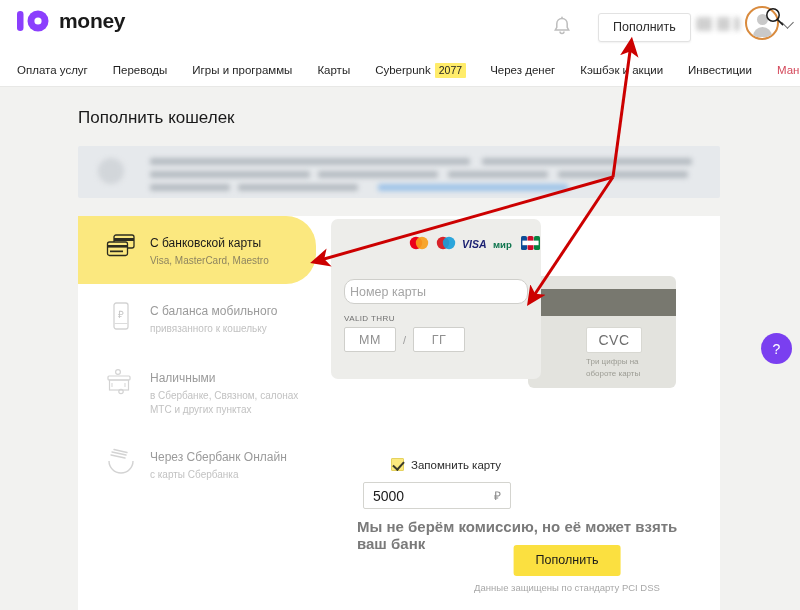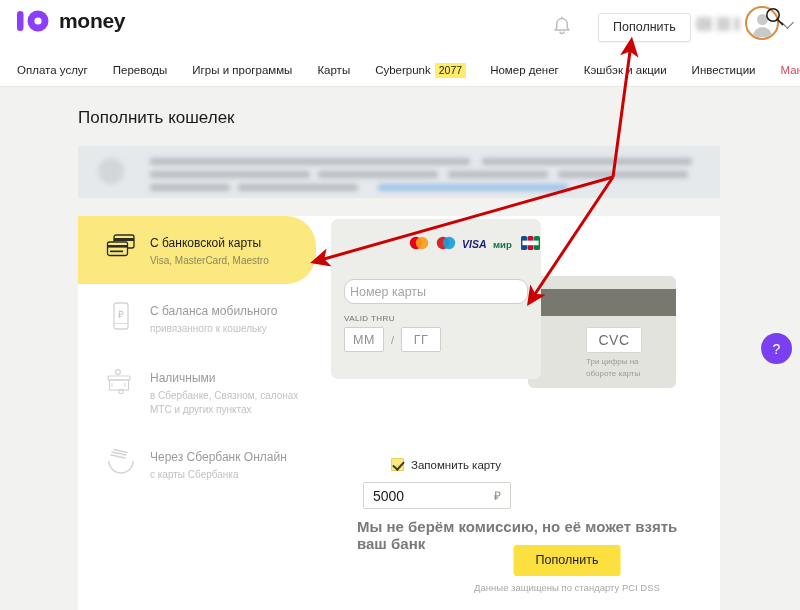--- a/index.html
+++ b/index.html
@@ -149,21 +149,21 @@
     background: #fff; border: 1px solid #cfcfcb; border-radius: 10px;
     display: flex; align-items: center; padding: 0 5px;
     font-size: 12.5px; color: #a5a5a5;
   }
   .valid-lbl {
     position: absolute; left: 13px; top: 95px;
     font-size: 8px; color: #6f6f6f; letter-spacing: .4px;
   }
   .mmyy { position: absolute; left: 13px; top: 108px; display: flex; align-items: center; gap: 7px; }
   .mmyy .fld {
-    width: 40px; height: 25px; background: #fff; border: 1px solid #cfcfcb; border-radius: 2px;
+    width: 52px; height: 25px; background: #fff; border: 1px solid #cfcfcb; border-radius: 2px;
     display: flex; align-items: center; justify-content: center;
     font-size: 12.5px; color: #8f8f8f; letter-spacing: .5px;
   }
   .mmyy .sl { font-size: 11px; color: #9d9d9d; }
 
   .remember {
     position: absolute; left: 63px; top: 242px;
     display: flex; align-items: center; gap: 7px; cursor: pointer;
   }
   .cbx {
@@ -257,21 +257,21 @@
       <span>Игры и программы</span>
     </span>
     <span class="nav-item" style="margin-left:25px">
       <span>Карты</span>
     </span>
     <span class="nav-item" style="margin-left:25px">
       <span>Cyberpunk</span>
       <span class="badge">2077</span>
     </span>
     <span class="nav-item" style="margin-left:24px">
-      <span>Номер денег</span>
+      <span>Через денег</span>
     </span>
     <span class="nav-item" style="margin-left:25px">
       <span>Кэшбэк и акции</span>
     </span>
     <span class="nav-item" style="margin-left:25px">
       <span>Инвестиции</span>
     </span>
     <span class="nav-item accent" style="margin-left:25px">
       <span>Манилэндия</span>
     </span>

